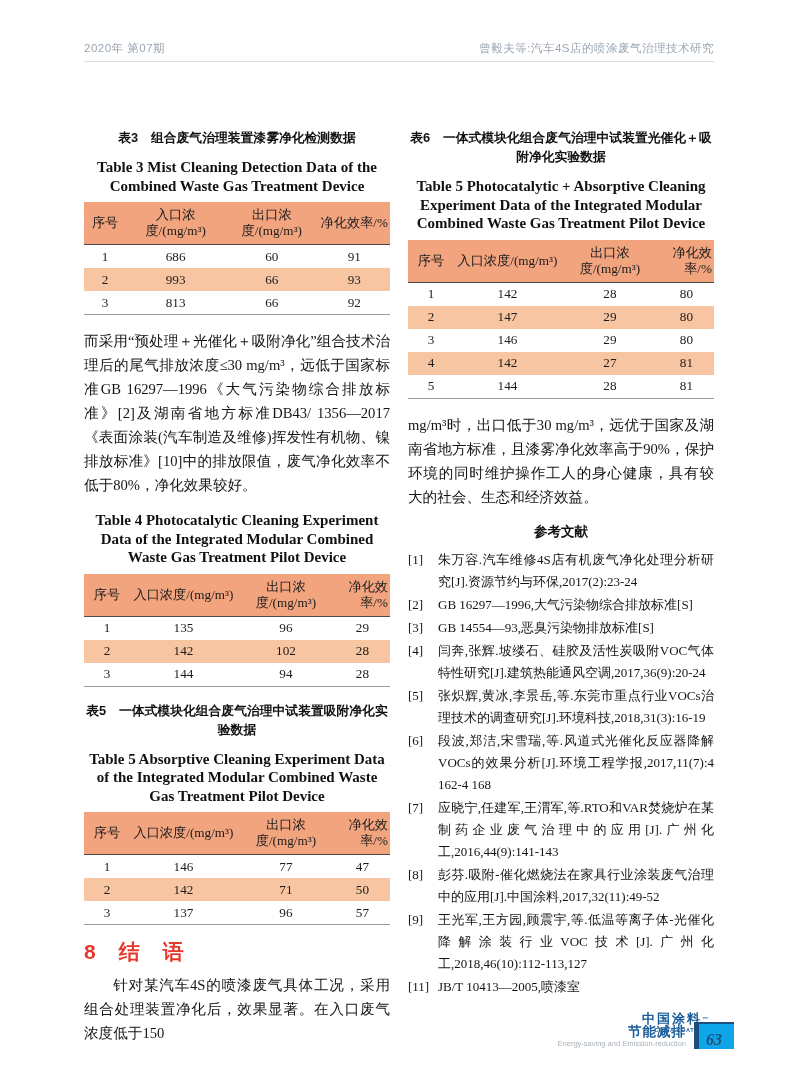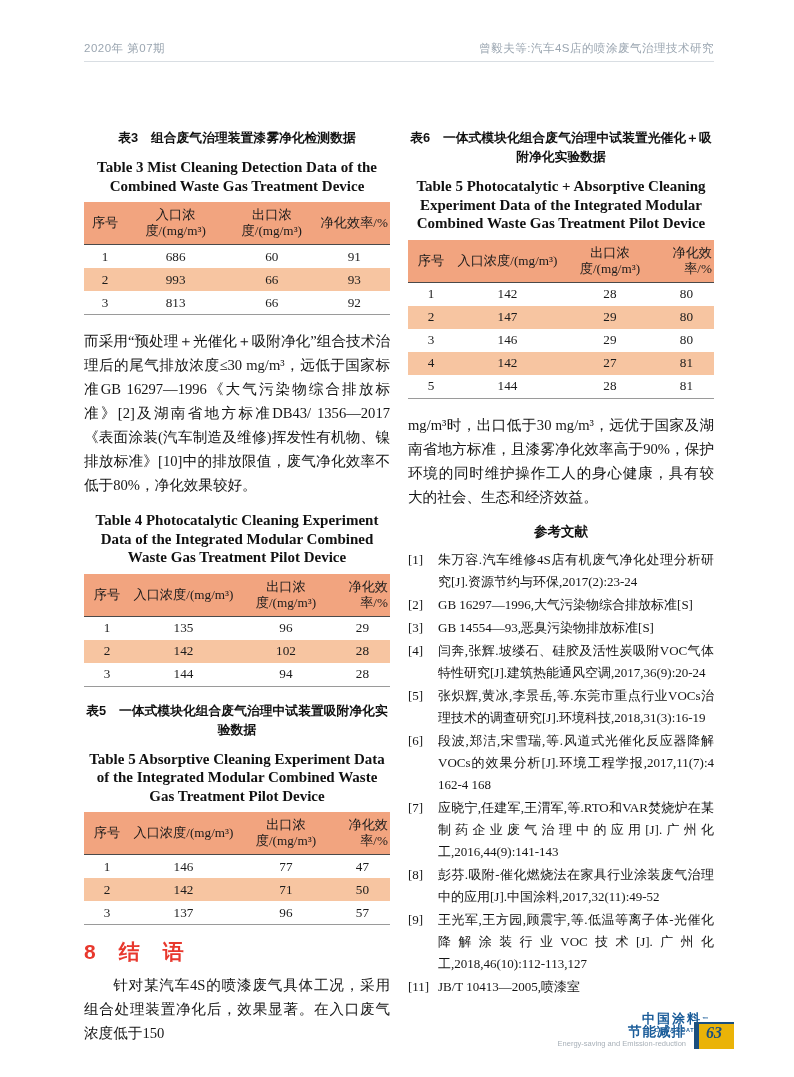--- a/index.html
+++ b/index.html
@@ -109,22 +109,22 @@
   .foot-zh{
     font-family:Liberation Serif, serif;
     color:var(--blue);font-weight:bold;font-size:13.5px;letter-spacing:1px;line-height:15px;
   }
   .foot-en{
     font-family:"Liberation Sans","DejaVu Sans",sans-serif;
     color:#A8B0B8;font-size:7.5px;line-height:10px;
   }
   .page-num-box{
     width:40px;height:27px;border-left:5px solid var(--blue-dark);
-    border-top:2px solid var(--blue-dark);background:#eab308;
-    display:flex;align-items:flex-start;padding-left:7px;
+    border-top:2px solid var(--blue-dark);background:#0ea5e9;
+    display:flex;align-items:flex-end;padding-left:7px;
   }
   .page-num{
     font-family:"Liberation Serif","DejaVu Serif",serif;
     font-style:italic;font-weight:bold;color:var(--blue-dark);font-size:16px;
   }
 </style>
 </head>
 <body>
 
 <div class="page">

